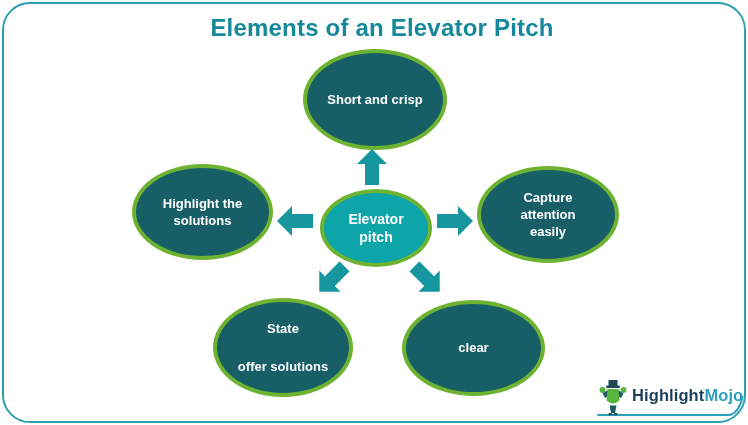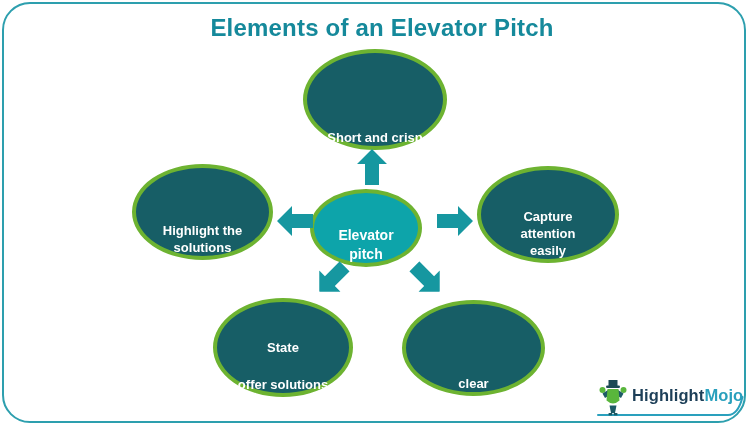--- a/index.html
+++ b/index.html
@@ -15,21 +15,21 @@
   .page-title{
     position:absolute;top:6px;left:0;width:100%;
     text-align:center;margin:8px;
     font-size:24px;font-weight:800;letter-spacing:.2px;
     color:var(--title,#15899b);
   }
   .node{
     position:absolute;border-radius:50%;
     background:var(--node-fill,#175e66);
     border:4px solid var(--node-border,#6db331);
-    display:flex;flex-direction:column;align-items:center;justify-content:flex-end;
+    display:flex;flex-direction:column;align-items:center;justify-content:center;
     color:var(--node-text,#fff);font-weight:bold;font-size:13px;line-height:1.32;
     text-align:center;box-sizing:border-box;
   }
   .node span{display:block;}
   .node.center{
     background:var(--center-fill,#0da4aa);
     font-size:14px;
   }
   .arrow{position:absolute;}
   .arrow polygon{fill:var(--arrow,#1697a0);}
@@ -71,21 +71,21 @@
 
   <div class="node" style="left:213px;top:298px;width:140px;height:99px;gap:20px;">
     <span>State</span>
     <span>offer solutions</span>
   </div>
 
   <div class="node" style="left:402px;top:300px;width:143px;height:96px;">
     <span>clear</span>
   </div>
 
-  <div class="node center" style="left:310px;top:189px;width:112px;height:78px;">
+  <div class="node center" style="left:320px;top:189px;width:112px;height:78px;">
     <span>Elevator</span>
     <span>pitch</span>
   </div>
 
   <svg class="arrow" style="left:357px;top:149px;" width="30" height="36" viewBox="0 0 30 36">
     <polygon points="15,0 30,15 22,15 22,36 8,36 8,15 0,15"></polygon>
   </svg>
 
   <svg class="arrow" style="left:280px;top:203px;transform:rotate(-90deg);" width="30" height="36" viewBox="0 0 30 36">
     <polygon points="15,0 30,15 22,15 22,36 8,36 8,15 0,15"></polygon>

